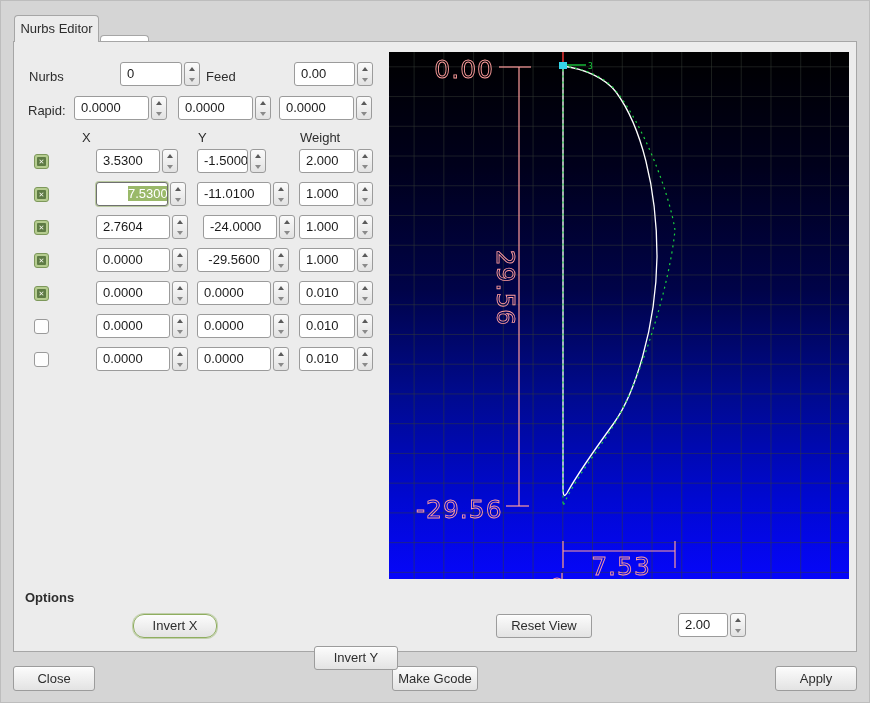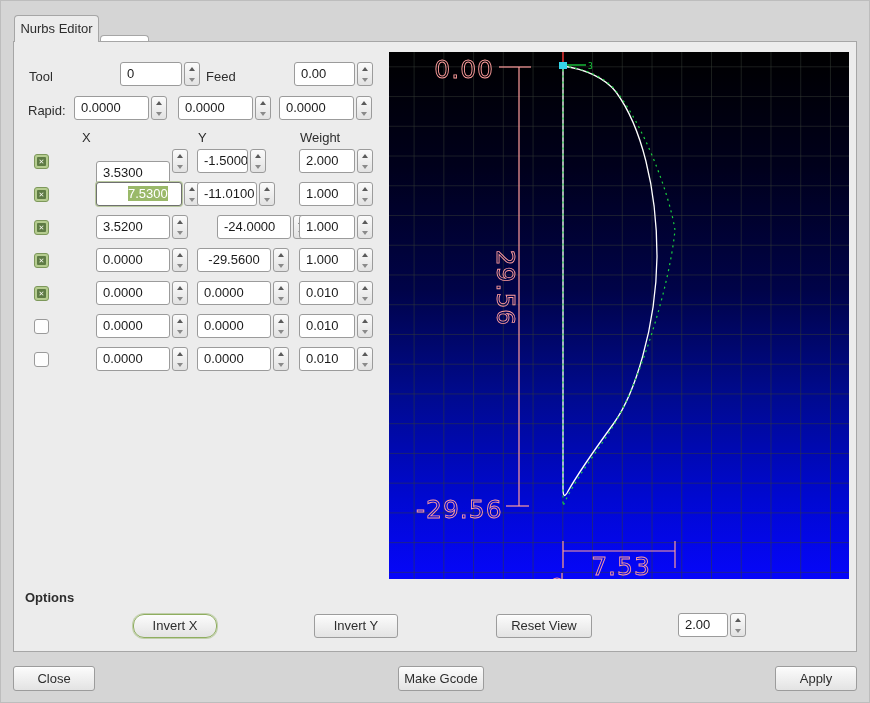--- a/index.html
+++ b/index.html
@@ -98,21 +98,21 @@
 </head>
 <body>
 
 <div class="window-edge"></div>
 
 <div class="tab tab-active">Nurbs Editor</div>
 <div class="tab tab-inactive">Gcode</div>
 
 <div class="page">
 
-  <div class="lbl" style="left:15px; top:27px;">Tool</div>
+  <div class="lbl" style="left:15px; top:27px;">Nurbs</div>
   <div class="spin" style="left:106px; top:20px;">
     <div class="entry" style="width:62px;"><span>0</span></div>
     <div class="btns">
         <span class="up"></span>
         <span class="dn"></span>
       </div>
   </div>
   <div class="lbl" style="left:192px; top:27px;">Feed</div>
   <div class="spin" style="left:280px; top:20px;">
     <div class="entry" style="width:61px;"><span>0.00</span></div>
@@ -149,21 +149,21 @@
   <div class="lbl" style="left:184px; top:88px;">Y</div>
   <div class="lbl" style="left:286px; top:88px;">Weight</div>
 
   <div class="rows">
 
     <div class="row">
       <div class="check checked">
           <span class="xmark">✕</span>
         </div>
       <div class="spin" style="left:82px; top:0;">
-        <div class="entry" style="width:74px;margin-top:12px;"><span>3.5300</span></div>
+        <div class="entry" style="width:64px;"><span>3.5300</span></div>
         <div class="btns">
             <span class="up"></span>
             <span class="dn"></span>
           </div>
       </div>
       <div class="spin" style="left:183px; top:0;">
         <div class="entry" style="width:51px;"><span>-1.5000</span></div>
         <div class="btns">
             <span class="up"></span>
             <span class="dn"></span>
@@ -176,54 +176,54 @@
             <span class="dn"></span>
           </div>
       </div>
     </div>
 
     <div class="row">
       <div class="check checked">
           <span class="xmark">✕</span>
         </div>
       <div class="spin" style="left:82px; top:0;">
-        <div class="entry selected" style="width:86px;padding-left:31px;"><span>7.5300</span></div>
+        <div class="entry selected" style="width:72px;padding-left:31px;"><span>7.5300</span></div>
         <div class="btns">
             <span class="up"></span>
             <span class="dn"></span>
           </div>
       </div>
       <div class="spin" style="left:183px; top:0;">
-        <div class="entry" style="width:60px;"><span>-11.0100</span></div>
+        <div class="entry" style="width:74px;"><span>-11.0100</span></div>
         <div class="btns">
             <span class="up"></span>
             <span class="dn"></span>
           </div>
       </div>
       <div class="spin" style="left:285px; top:0;">
         <div class="entry" style="width:56px;"><span>1.000</span></div>
         <div class="btns">
             <span class="up"></span>
             <span class="dn"></span>
           </div>
       </div>
     </div>
 
     <div class="row">
       <div class="check checked">
           <span class="xmark">✕</span>
         </div>
       <div class="spin" style="left:82px; top:0;">
-        <div class="entry" style="width:74px;"><span>3.5200</span></div>
-        <div class="btns">
-            <span class="up"></span>
-            <span class="dn"></span>
-          </div>
-      </div>
-      <div class="spin" style="left:183px; top:0;padding-left:20px;">
+        <div class="entry" style="width:74px;"><span>2.7604</span></div>
+        <div class="btns">
+            <span class="up"></span>
+            <span class="dn"></span>
+          </div>
+      </div>
+      <div class="spin" style="left:169px; top:0;padding-left:20px;">
         <div class="entry" style="width:74px;"><span>-24.0000</span></div>
         <div class="btns">
             <span class="up"></span>
             <span class="dn"></span>
           </div>
       </div>
       <div class="spin" style="left:285px; top:0;">
         <div class="entry" style="width:56px;"><span>1.000</span></div>
         <div class="btns">
             <span class="up"></span>
@@ -379,27 +379,27 @@
     </g>
 
     <text class="dimtext" x="105" y="26" text-anchor="end">0.00</text>
     <text class="dimtext" x="108" y="236" text-anchor="middle" transform="rotate(90 108 236)">29.56</text>
     <text class="dimtext" x="27" y="466">-29.56</text>
     <text class="dimtext" x="232" y="523" text-anchor="middle">7.53</text>
   </svg>
 
   <div class="lbl bold" style="left:11px; top:548px;">Options</div>
   <div class="btn focus-green" style="left:119px; top:572px; width:84px;">Invert X</div>
-  <div class="btn" style="left:300px; top:572px; width:84px;">Invert Y</div>
+  <div class="btn" style="left:300px; top:604px; width:84px;">Invert Y</div>
   <div class="btn" style="left:482px; top:572px; width:96px;">Reset View</div>
   <div class="spin" style="left:664px; top:571px;">
     <div class="entry" style="width:50px;"><span>2.00</span></div>
     <div class="btns">
         <span class="up"></span>
         <span class="dn"></span>
       </div>
   </div>
 
 </div>
 
 <div class="btn" style="left:13px; top:666px; width:82px; height:25px; line-height:23px;">Close</div>
-<div class="btn" style="left:392px; top:666px; width:86px; height:25px; line-height:23px;margin-left:6px;">Make Gcode</div>
+<div class="btn" style="left:392px; top:666px; width:86px; height:25px; line-height:23px;">Make Gcode</div>
 <div class="btn" style="left:775px; top:666px; width:82px; height:25px; line-height:23px;">Apply</div>
 
 </body></html>

